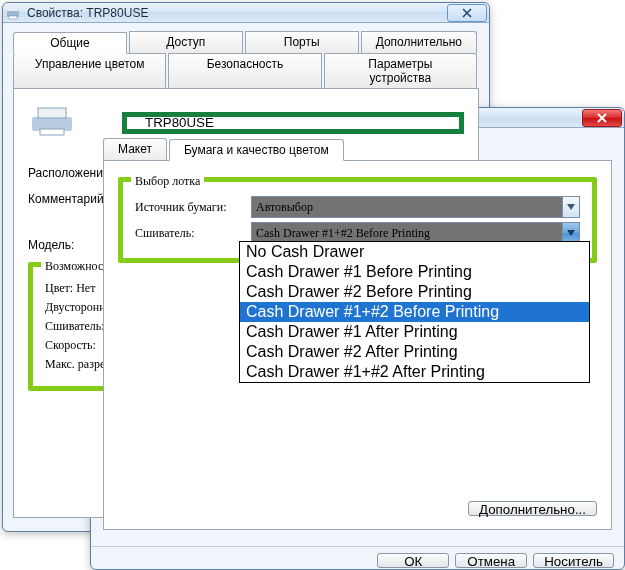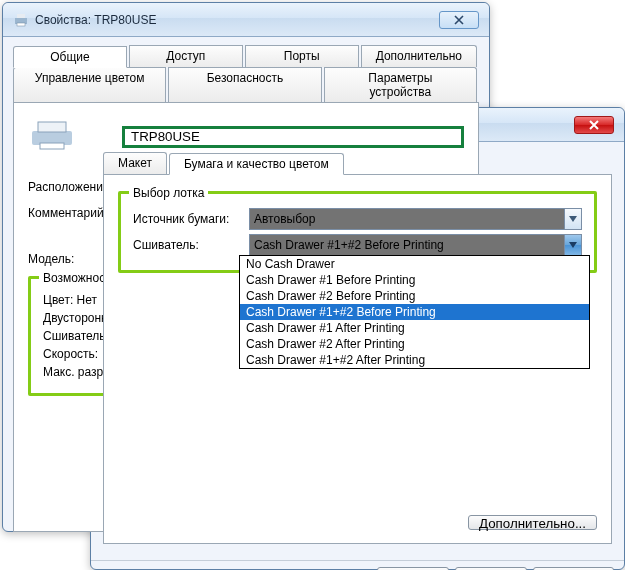--- a/index.html
+++ b/index.html
@@ -16,27 +16,27 @@
 
   
   .win {
     position: absolute;
     background: #f0f4fb;
     border: 1px solid #5c7fa5;
     border-radius: 6px;
     box-shadow: 0 2px 8px rgba(0,0,0,.25);
   }
   .titlebar {
-    height: 34px;
+    height: 20px;
     background: linear-gradient(#eaf3fc,#d6e6f7 45%,#c9dcf0 46%,#dce9f7);
     border-bottom: 1px solid #8fa9c6;
     border-radius: 6px 6px 0 0;
     display: flex;
     align-items: center;
-    padding: 0 10px;
+    padding: 0 2px;
     gap: 6px;
   }
   .titlebar .title { flex: 1; color: #1c2b3e; }
   .title-icon { width:16px; height:16px; }
   .title-close {
     width: 40px; height: 18px;
     border-radius: 3px;
     display: flex; align-items:center; justify-content:center;
     border:1px solid #6596c8;
     background: linear-gradient(#e7f1fb,#c7dff6);
@@ -76,28 +76,29 @@
 
   
   .tabgrid { display:flex; flex-wrap:wrap; }
   .tabgrid .tab { flex:1; text-align:center; border-radius:0; }
   .tabgrid .tab:first-child { border-radius:3px 0 0 0; }
   .tabgrid .tab:last-child { border-radius:0 3px 0 0; }
 
   
   .formrow { display:flex; align-items:center; margin:4px 0; gap:6px; }
   .formrow .lbl { width:120px; color:#000; }
-  .formrow .txt { flex:1; border:3px solid #15803d; padding:2px 6px; background:#fff; height:22px; }
+  .formrow .txt { flex:1; border:5px solid #15803d; padding:2px 18px; background:#fff; height:22px; }
 
   .fieldset {
-    border:3px solid #84cc16;
+    border:5px solid #84cc16;
     border-radius:2px;
     padding:10px 12px;
     margin-top:10px;
     position:relative;
+    font-family:Liberation Serif, serif;
   }
   .fieldset-legend {
     position:absolute; top:-8px; left:8px;
     background:#fff; padding:0 4px;
   }
   .propline { margin:4px 0; }
 
   
   .combo {
     flex:1;
@@ -119,21 +120,21 @@
     background: linear-gradient(#9fc8ec,#6aa7db 48%,#4b94d6 52%,#7fb6e5);
   }
   .combo .val { flex:1; white-space:nowrap; overflow:hidden; }
 
   
   .dropdown-popup {
     position:absolute;
     border:1px solid #000;
     background:#fff;
     z-index:100;
-    font-size:12px;
+    font-size:16px;
   }
   .dropdown-popup .opt { padding:1px 6px; white-space:nowrap; cursor:default; }
   .dropdown-popup .opt.sel { background:#1e74d0; color:#fff; }
 
   
   .btn {
     min-width:72px; height:15px;
     border:1px solid #8895a3;
     border-radius:3px;
     background:linear-gradient(#fcfcfc,#e4e6e9);

